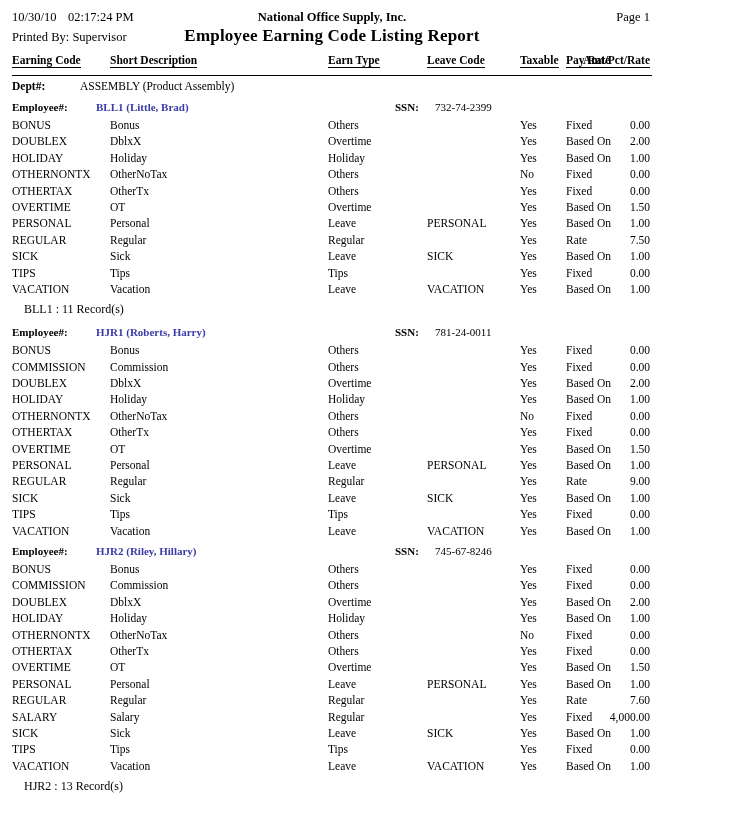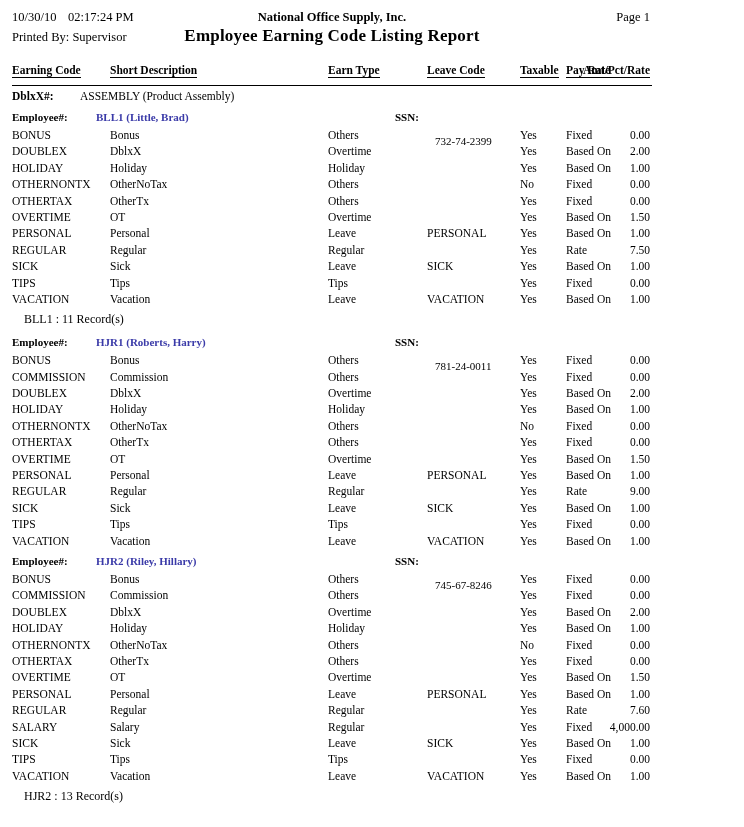--- a/index.html
+++ b/index.html
@@ -72,21 +72,20 @@
     text-align: center;
     font-weight: bold;
     font-size: 17px;
     letter-spacing: 0.2px;
   }
 
   
   .colhdr {
     position: relative;
     height: 20px;
-    margin-top: 10px;
     font-size: 11.5px;
     font-weight: bold;
   }
   .colhdr span {
     position: absolute;
     top: 0;
     border-bottom: 1px solid #000;
     padding-bottom: 1px;
     white-space: nowrap;
   }
@@ -163,21 +162,20 @@
   .emp-ssn-label {
     position: absolute;
     left: 383px;
     top: 0;
     font-weight: bold;
   }
   .emp-ssn-value {
     position: absolute;
     left: 423px;
     top: 0;
-    margin-top: 24px;
   }
 
   .count-row {
     position: relative;
     height: 20px;
     font-size: 12px;
     padding-top: 3px;
   }
   .count-row span {
     position: absolute;
@@ -208,21 +206,21 @@
     <span class="c-earn">Earn Type</span>
     <span class="c-leave">Leave Code</span>
     <span class="c-tax">Taxable</span>
     <span class="c-pay">Pay Rate</span>
     <span class="c-amt">Amt/Pct/Rate</span>
   </div>
 
   <div class="rule"></div>
 
   <div class="dept-row">
-    <span class="dept-label">DblxX#:</span>
+    <span class="dept-label">Dept#:</span>
     <span class="dept-value">ASSEMBLY (Product Assembly)</span>
   </div>
 
   <div class="rows" id="employee-container">
       <div>
         <div class="emp-row">
           <span class="emp-label">Employee#:</span>
           <span class="emp-value">BLL1 (Little, Brad)</span>
           <span class="emp-ssn-label">SSN:</span>
           <span class="emp-ssn-value">732-74-2399</span>

